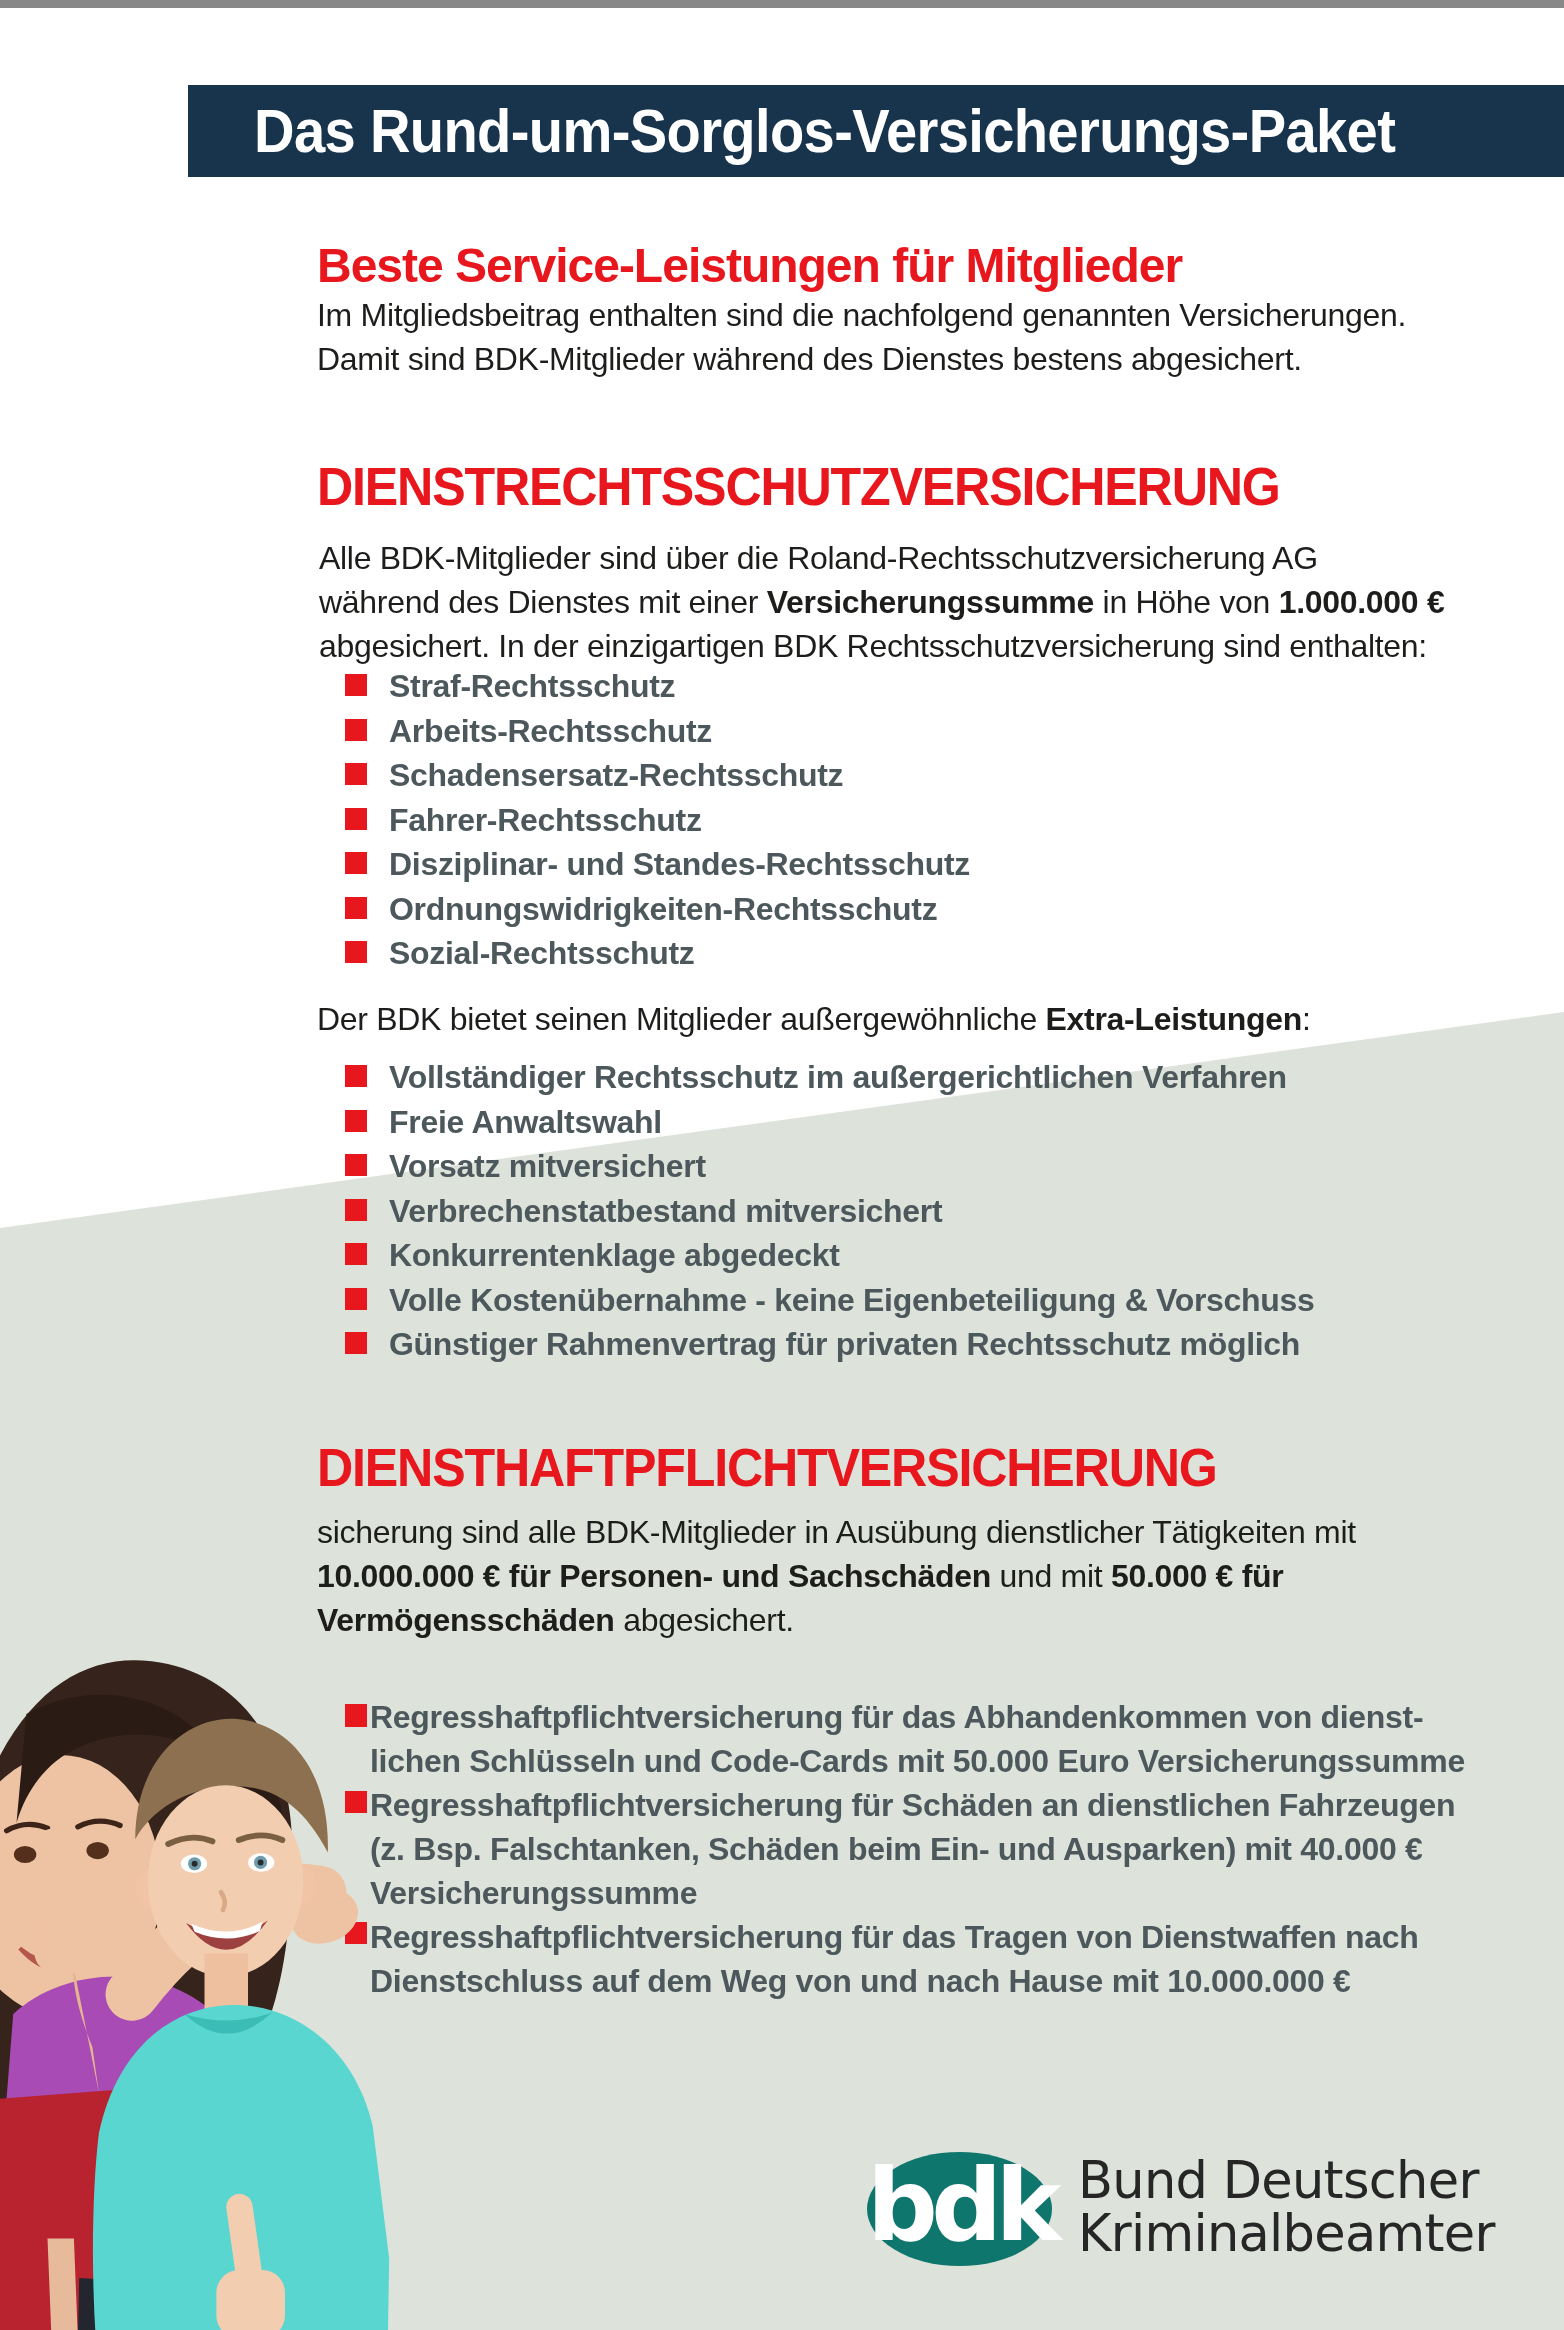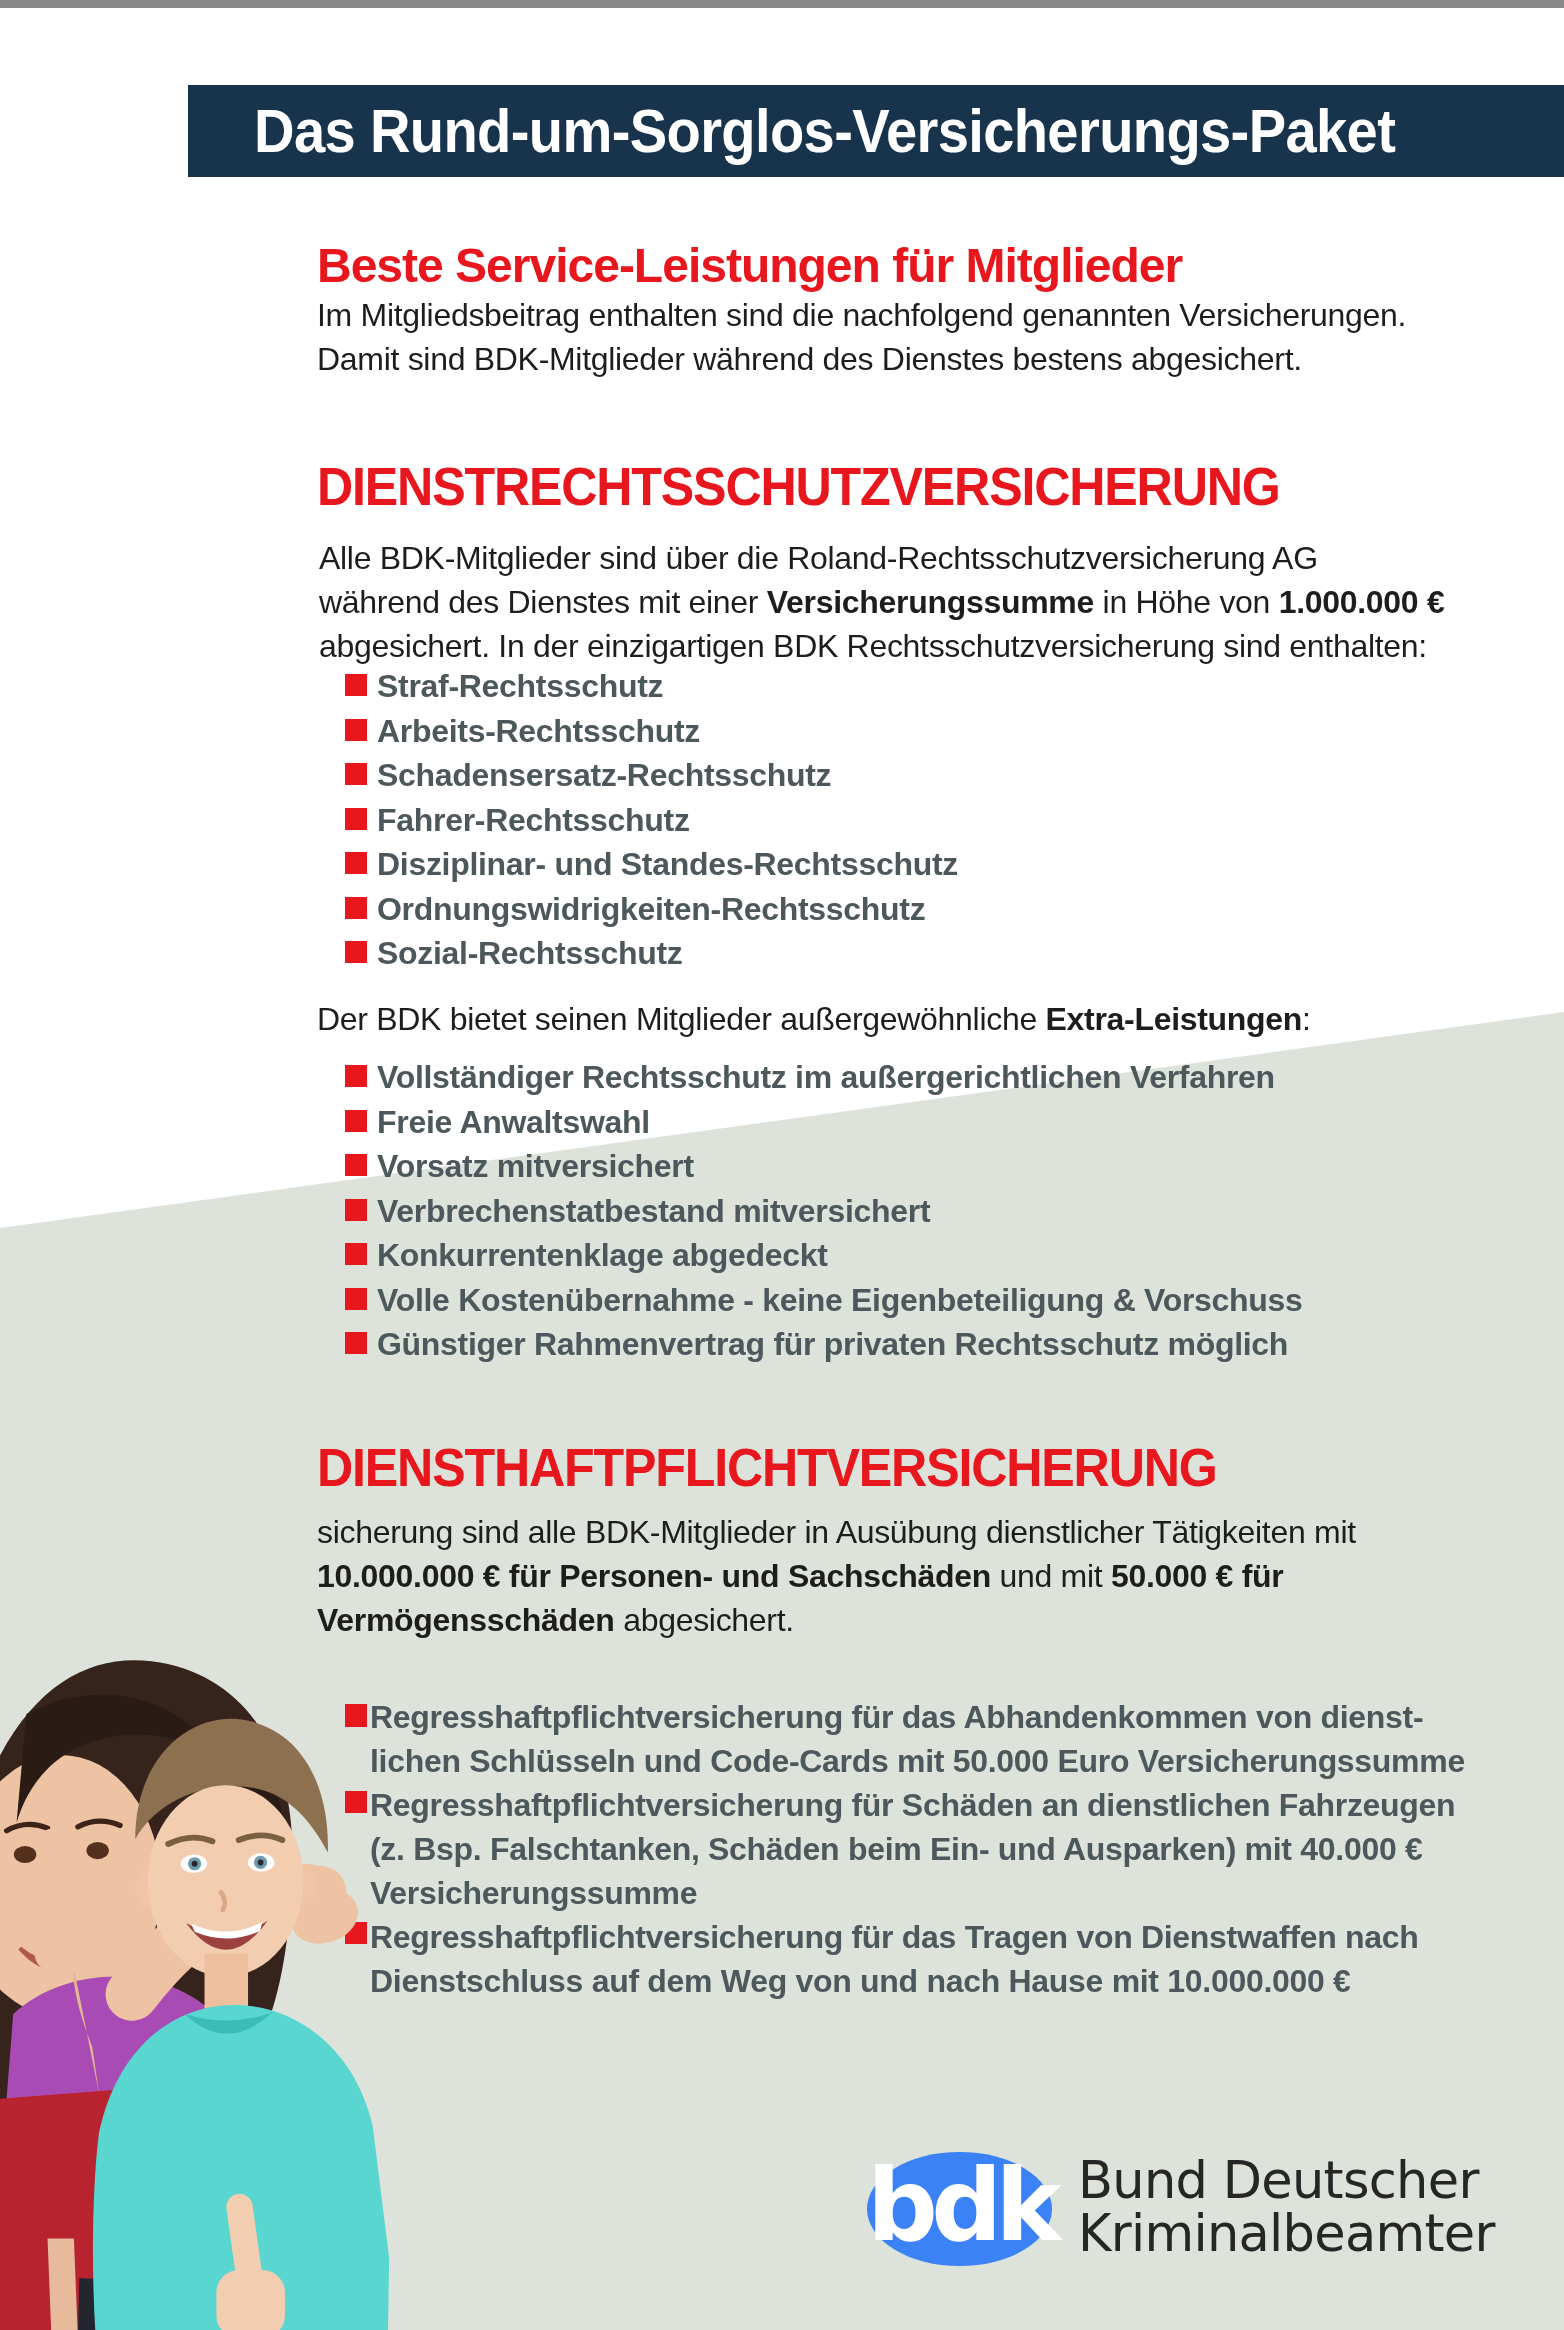--- a/index.html
+++ b/index.html
@@ -24,32 +24,32 @@
     white-space:nowrap;transform:scaleX(.92);transform-origin:left center;
   }
   .h-red{color:#e8161d;font-weight:bold;white-space:nowrap;}
   .h1{left:317px;top:230px;font-size:48px;letter-spacing:-1px;}
   .h2{font-size:54px;letter-spacing:-1.3px;transform:scaleX(.93);transform-origin:left top;}
   .body-txt{font-size:32px;color:#1d1d1b;letter-spacing:-0.3px;line-height:44px;white-space:nowrap;}
   .body-txt .ln{display:block;}
   .b{font-weight:bold;}
   ul.sq{list-style:none;margin:0;padding:0;}
   ul.sq li{
-    position:relative;padding-left:32px;margin-bottom:12.5px;line-height:32px;
+    position:relative;padding-left:44px;margin-bottom:12.5px;line-height:32px;
     font-size:32px;font-weight:bold;color:#4d585c;letter-spacing:-0.3px;white-space:nowrap;
   }
   ul.sq li .bullet{
     position:absolute;left:0;top:4px;width:22.4px;height:22.4px;background:#e8161d;
   }
   .list3{font-size:32px;font-weight:bold;color:#4d585c;letter-spacing:-0.3px;}
   .list3 .l3line{display:block;line-height:44px;white-space:nowrap;padding-left:25px;}
   .list3 .bullet{position:absolute;left:0;width:22.4px;height:22.4px;background:#e8161d;}
   
   .logo-ellipse{
-    left:867px;top:2144px;width:185px;height:114px;background:#3b82f6;border-radius:50%;
+    left:867px;top:2144px;width:185px;height:114px;background:#0f766e;border-radius:50%;
     text-align:right;
   }
   .logo-monogram{
     position:absolute;left:0;top:-2.6px;width:185px;height:114px;line-height:114px;
     color:#ffffff;font-size:99px;font-weight:bold;letter-spacing:-6.6px;
     font-family:"DejaVu Sans",sans-serif;
   }
   .logo-name{
     left:1078px;top:2146px;font-family:"DejaVu Sans",sans-serif;
     font-size:51px;color:#262626;line-height:53px;letter-spacing:-0.7px;white-space:nowrap;

